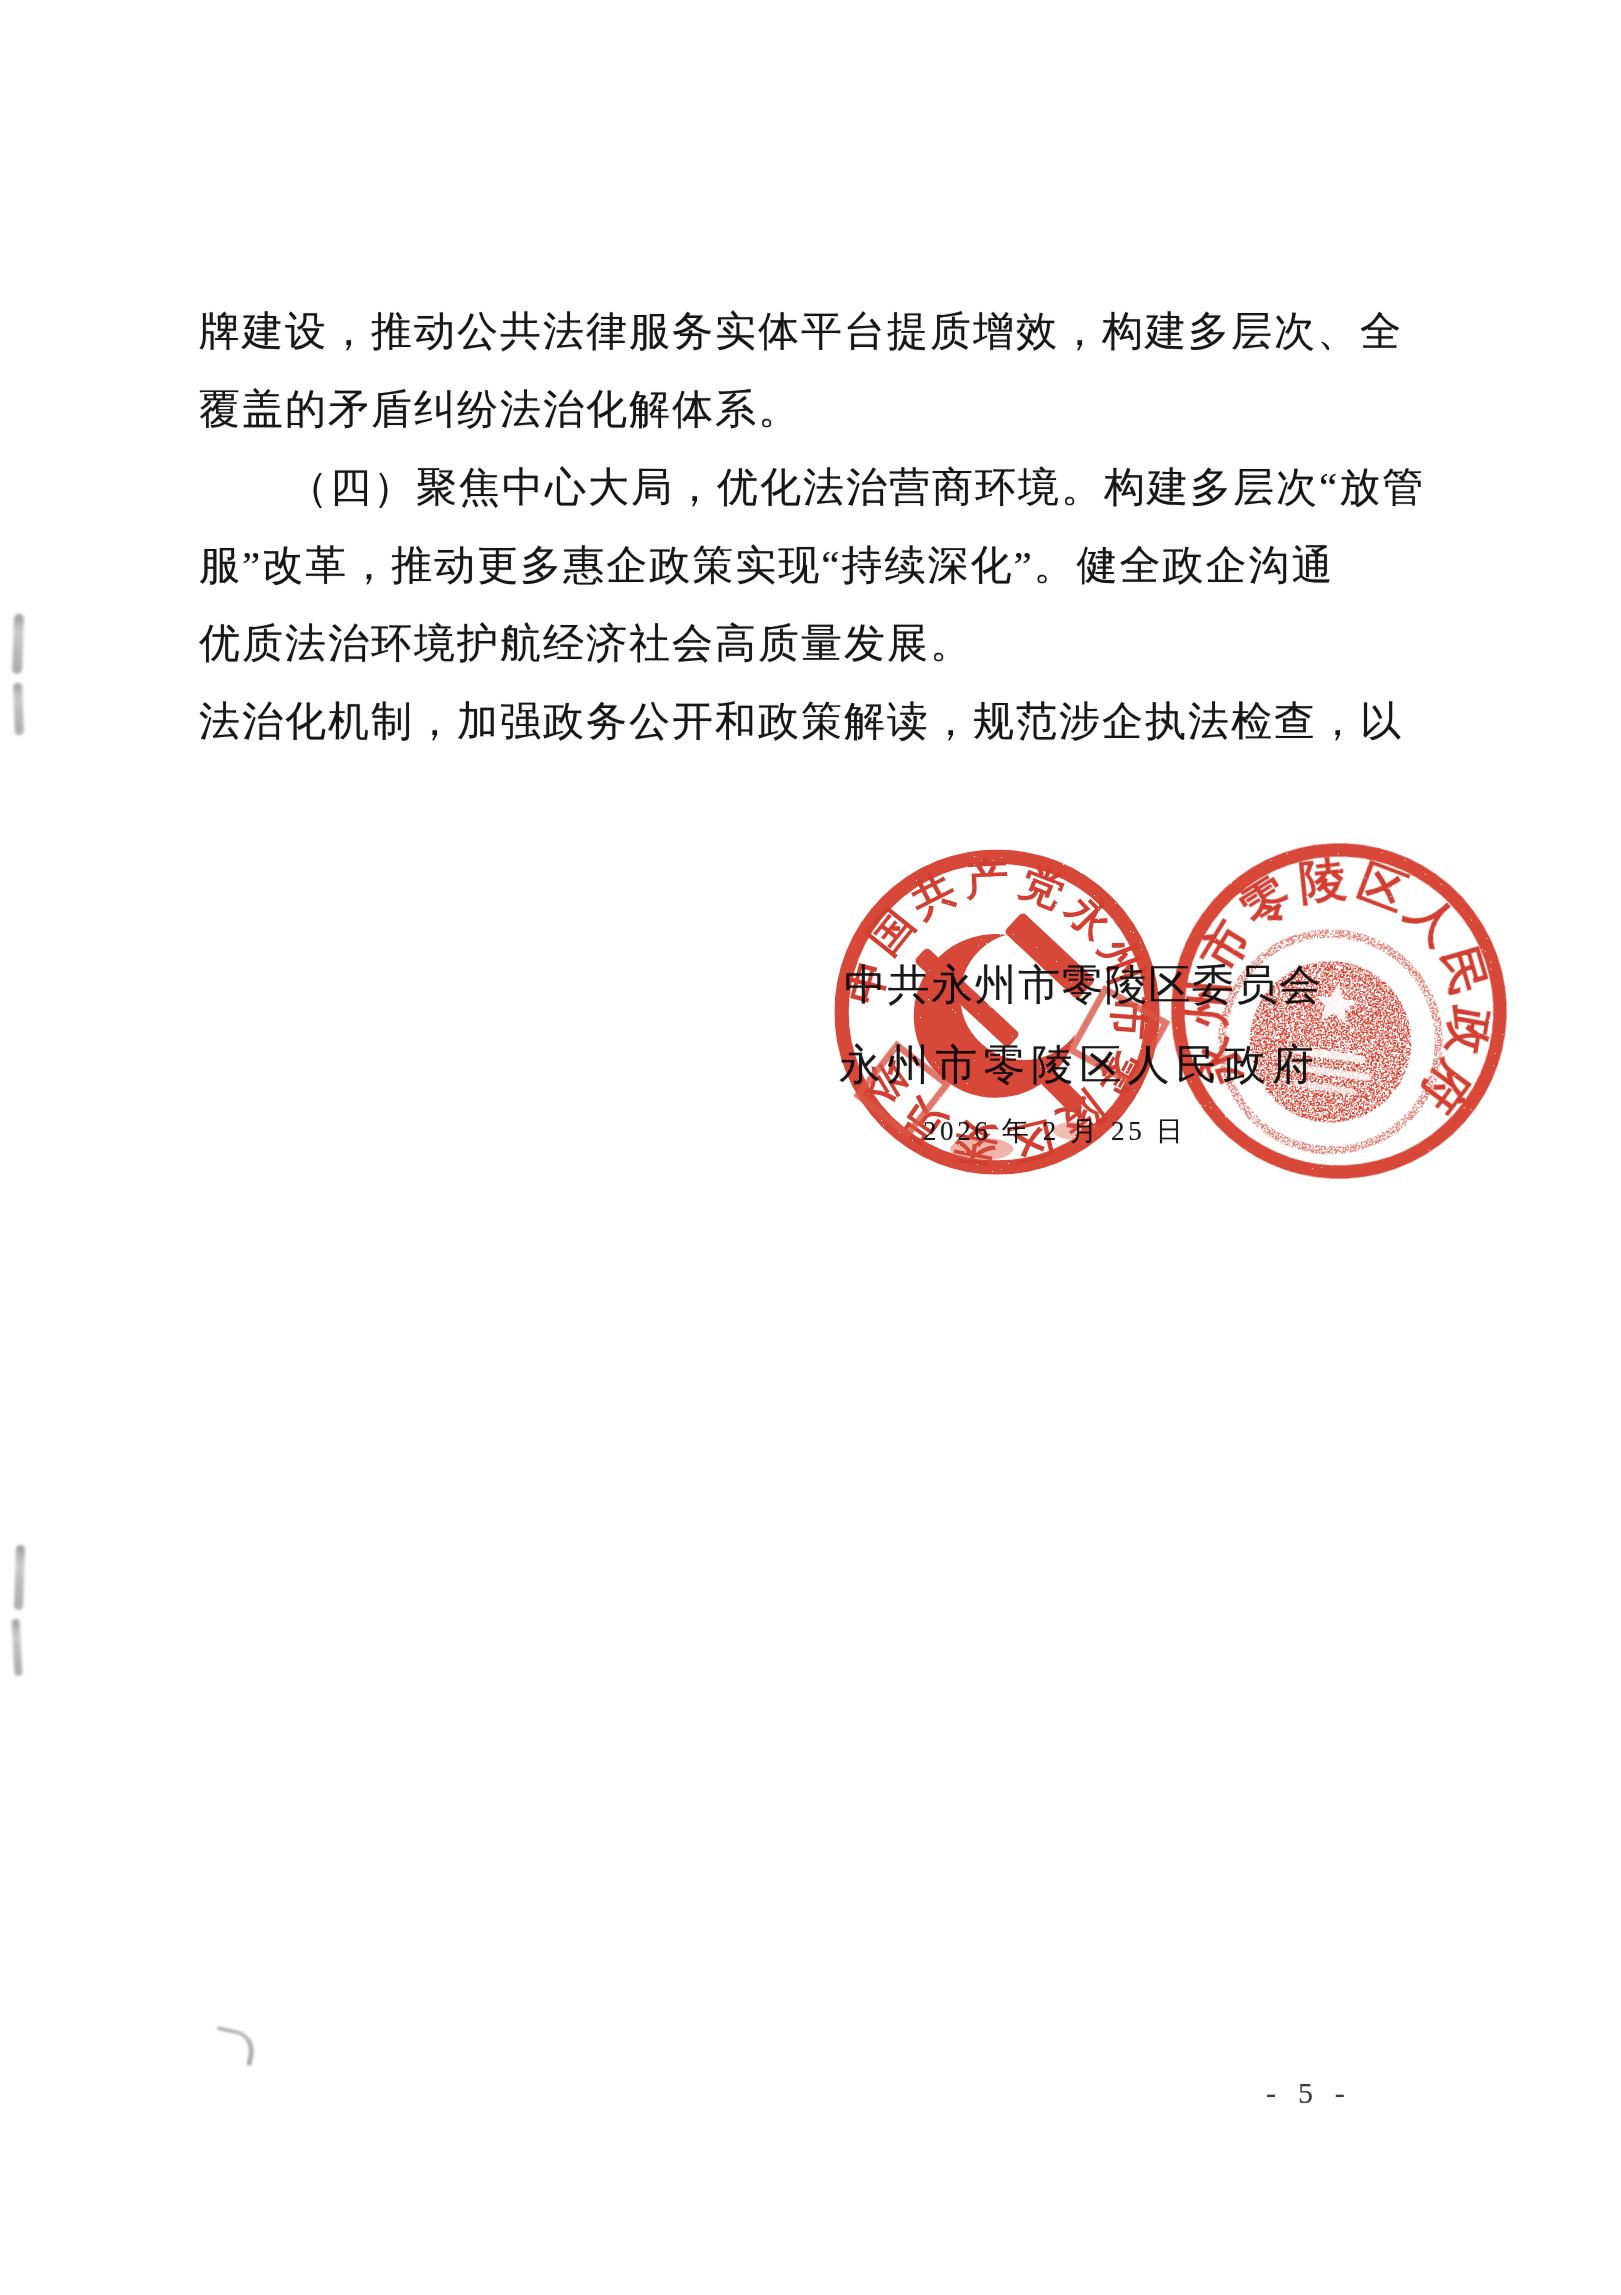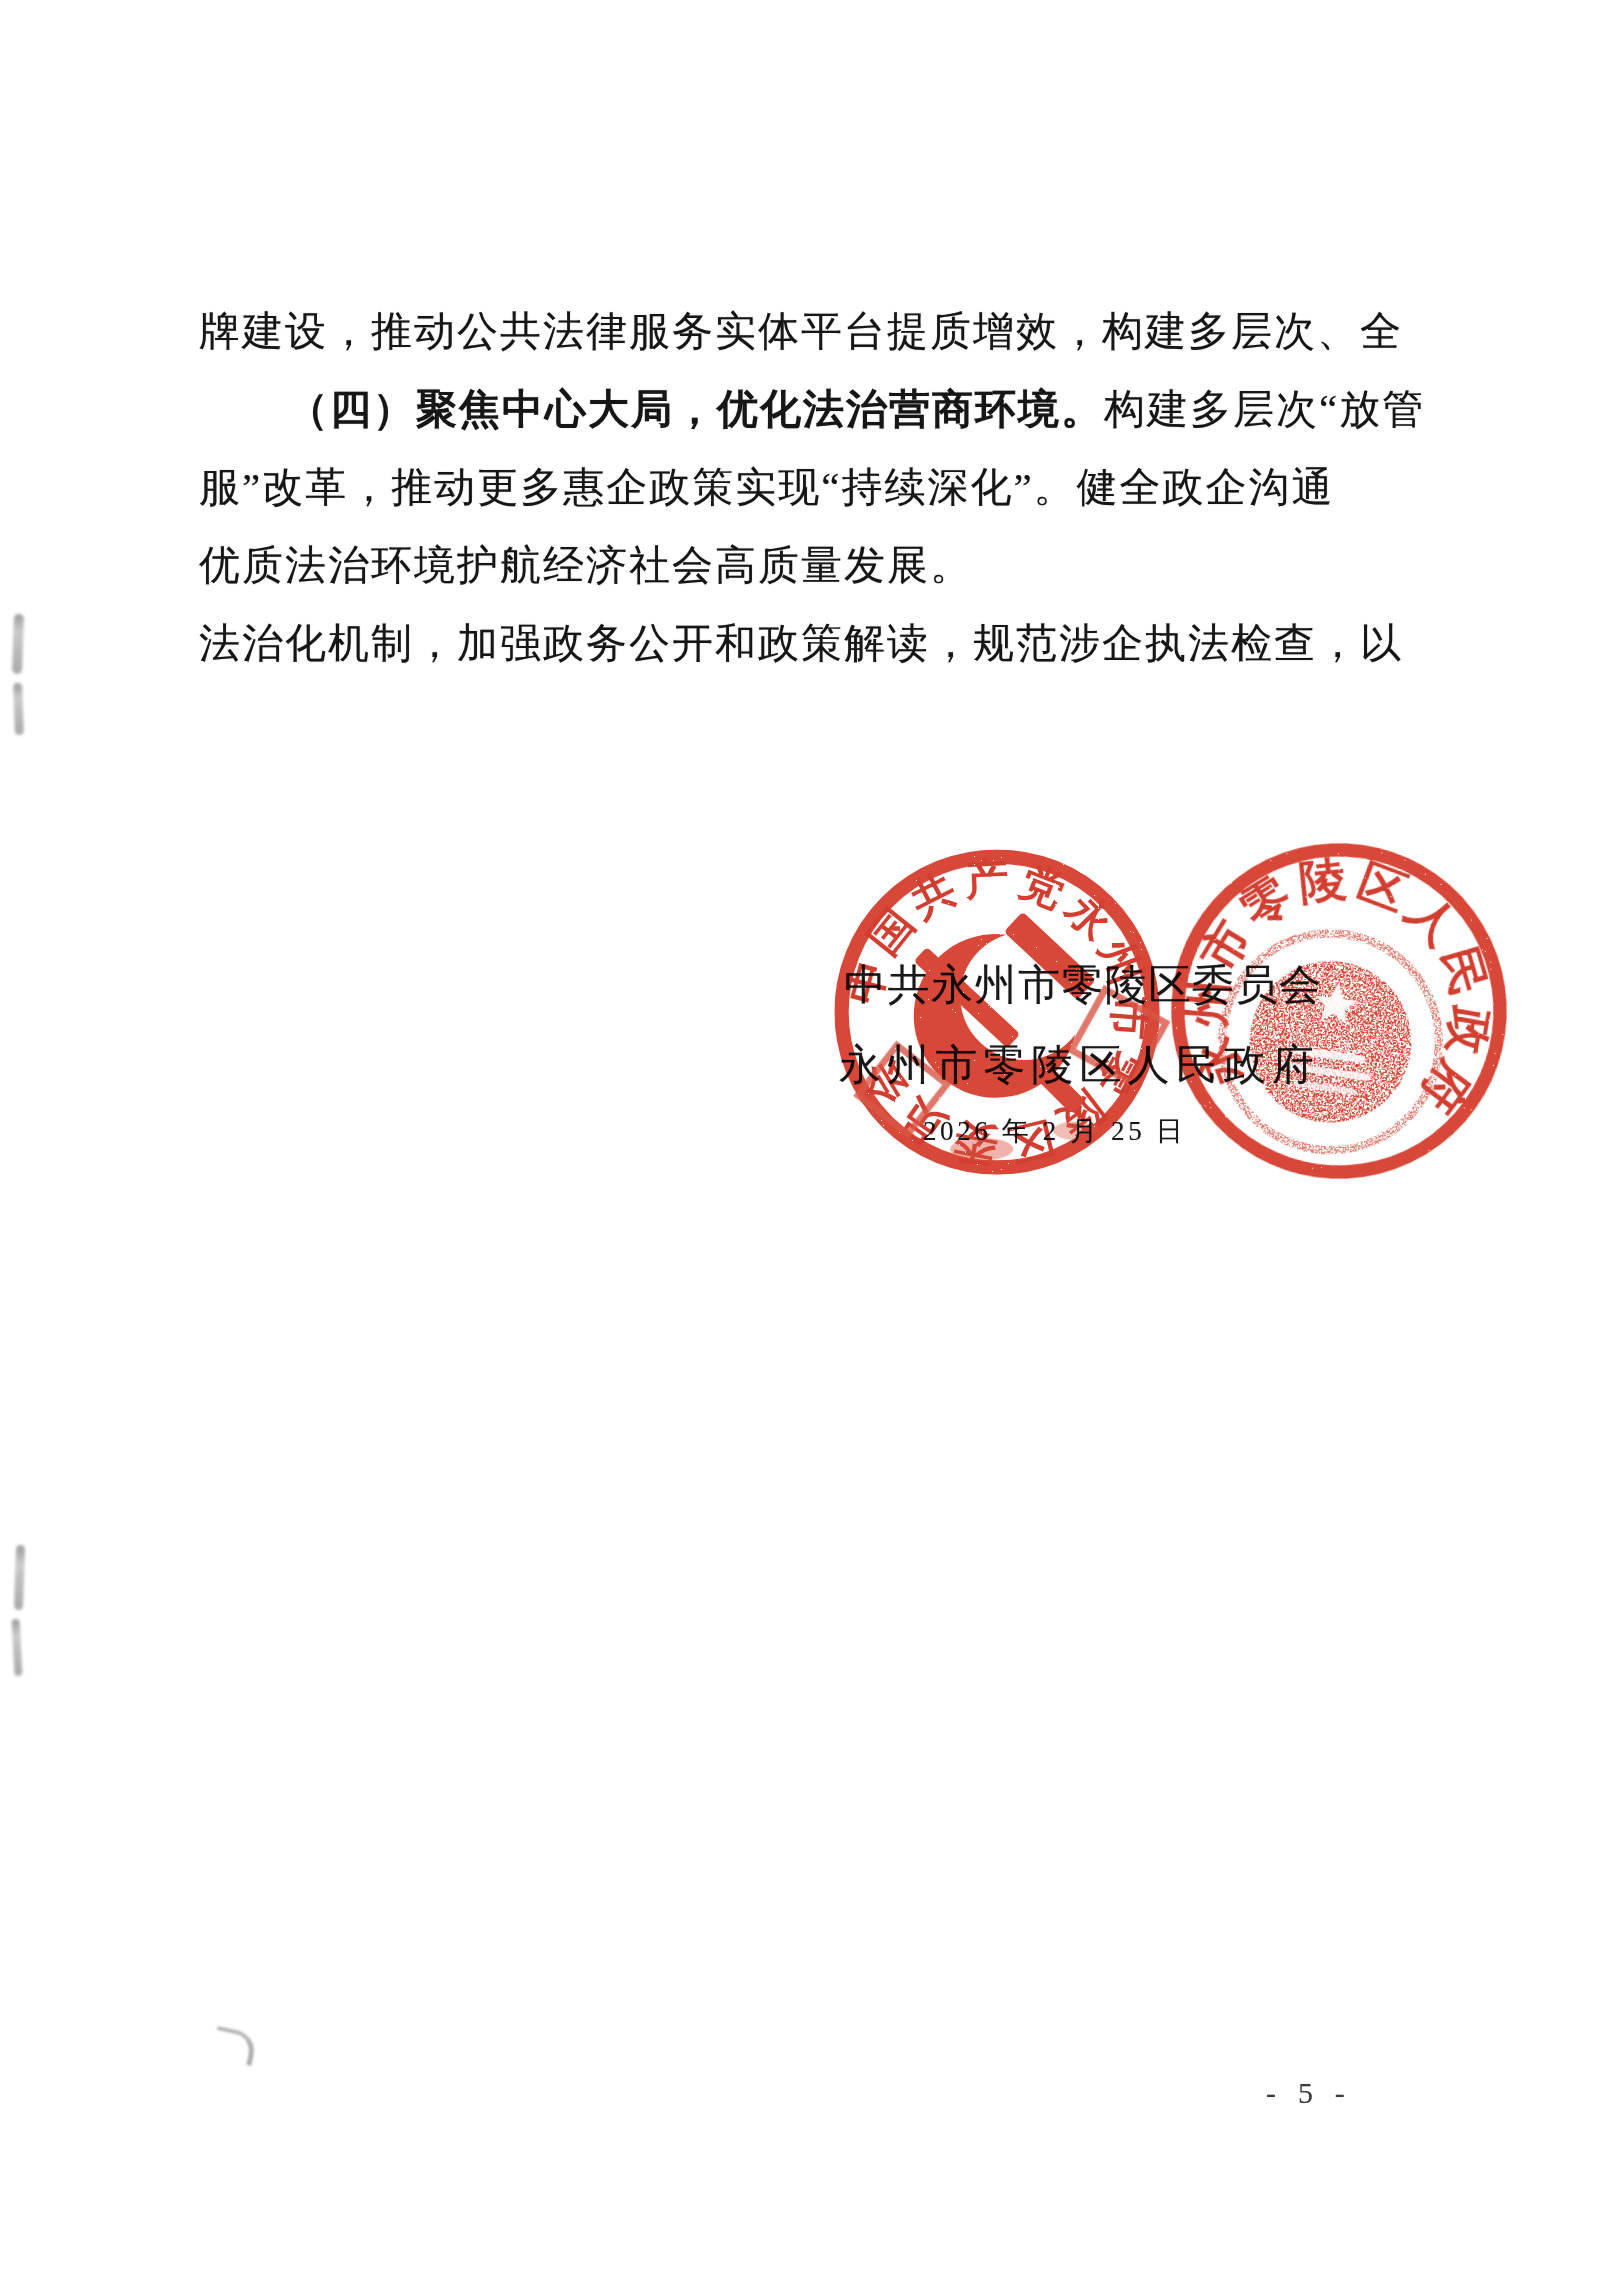--- a/index.html
+++ b/index.html
@@ -18,21 +18,21 @@
   .body-text p{
     margin:0;
     font-size:41px;
     line-height:78px;
     letter-spacing:2px;
     font-weight:500;
     white-space:nowrap;
     text-shadow:0 0 1px rgba(20,20,20,.45);
   }
   .body-text p.indent{ text-indent:88px; }
-  .seg-bold{ font-weight:700; }
+  .seg-bold{ font-weight:400; }
   
   .sig{ position:absolute; color:#181818; white-space:nowrap;
         text-shadow:0 0 1px rgba(20,20,20,.4); z-index:2;}
   .sig-org1{ left:844px; top:957px; font-size:42px; letter-spacing:1.5px;}
   .sig-org2{ left:839px; top:1037px; font-size:42px; letter-spacing:6.1px;}
   .sig-date{ left:923px; top:1113px; font-size:27px; letter-spacing:3.6px;}
   
   .seal{ position:absolute; z-index:3; mix-blend-mode:multiply; opacity:.94;}
   .seal-left{ left:817px; top:832px; }
   .seal-right{ left:1159px; top:831px; }
@@ -81,20 +81,21 @@
           <feFuncA type="discrete" tableValues="0 0 1 1"></feFuncA>
         </feComponentTransfer>
         <feComposite in="SourceGraphic" in2="mask2" operator="in"></feComposite>
         <feGaussianBlur stdDeviation="1"></feGaussianBlur>
       </filter>
     </defs>
   </svg>
 
   <div class="body-text">
     <p>牌建设，推动公共法律服务实体平台提质增效，构建多层次、全</p>
+    <p>覆盖的矛盾纠纷法治化解体系。</p>
     <p class="indent"><span class="seg-bold">（四）聚焦中心大局，优化法治营商环境。</span><span>构建多层次“放管</span></p>
     <p>服”改革，推动更多惠企政策实现“持续深化”。健全政企沟通</p>
     <p>优质法治环境护航经济社会高质量发展。</p>
     <p>法治化机制，加强政务公开和政策解读，规范涉企执法检查，以</p>
   </div>
 
   <div class="sig sig-org1">中共永州市零陵区委员会</div>
   <div class="sig sig-org2">永州市零陵区人民政府</div>
   <div class="sig sig-date">2026 年 2 月 25 日</div>
 

